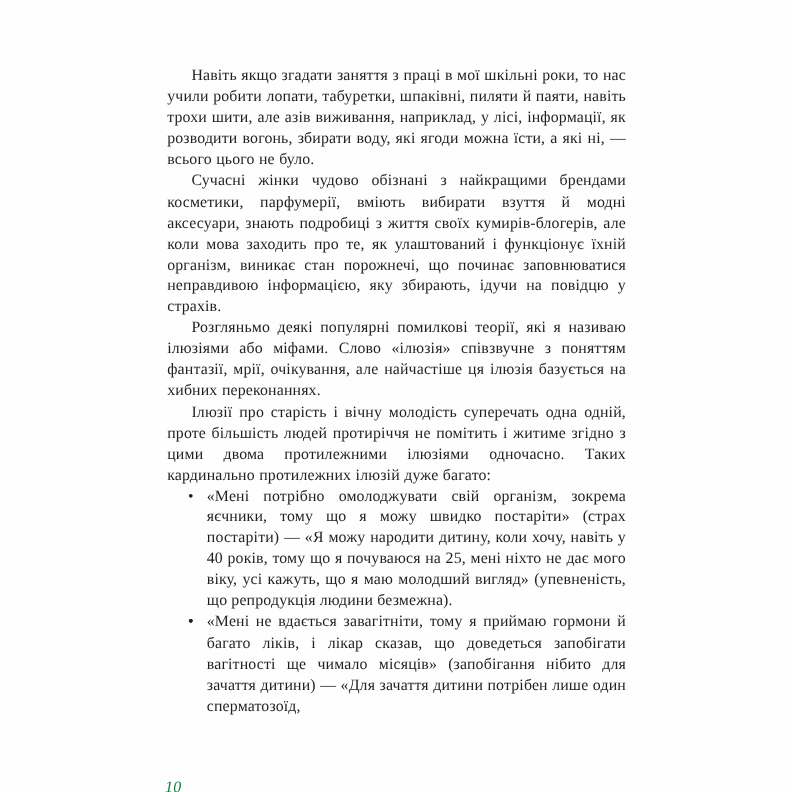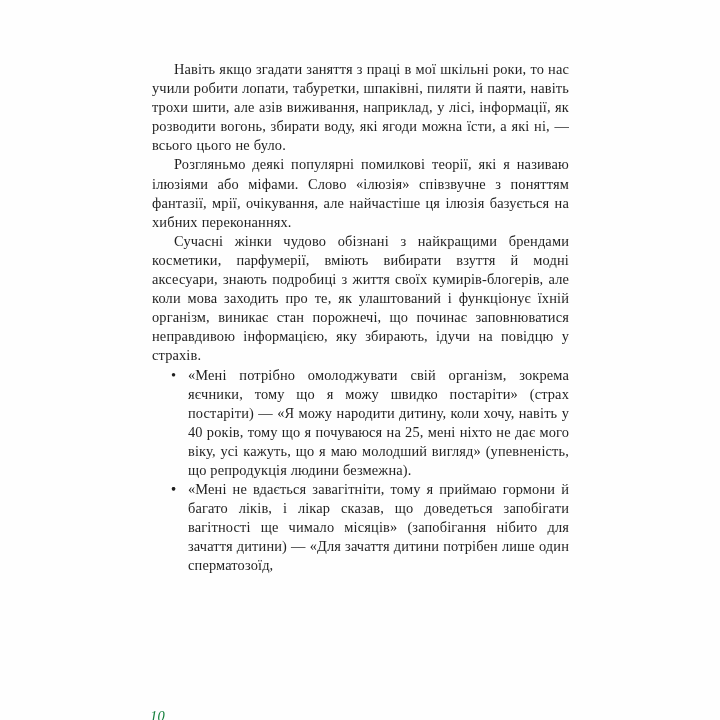--- a/index.html
+++ b/index.html
@@ -86,22 +86,23 @@
   }
 </style>
 </head>
 <body>
 
 <div class="page">
 
   <div class="text-block">
 
     <p class="para">Навіть якщо згадати заняття з праці в мої шкільні роки, то нас учили робити лопати, табуретки, шпаківні, пиляти й паяти, навіть трохи шити, але азів виживання, наприклад, у лісі, інформації, як розводити вогонь, збирати воду, які ягоди можна їсти, а які ні, — всього цього не було.</p>
+    <p class="para">Сучасні жінки чудово обізнані з найкращими брендами косметики, парфумерії, вміють вибирати взуття й модні аксесуари, знають подробиці з життя своїх кумирів-блогерів, але коли мова заходить про те, як улаштований і функціонує їхній організм, виникає стан порожнечі, що починає заповнюватися неправдивою інформацією, яку збирають, ідучи на повідцю у страхів.</p>
     <p class="para">Розгляньмо деякі популярні помилкові теорії, які я називаю ілюзіями або міфами. Слово «ілюзія» співзвучне з поняттям фантазії, мрії, очікування, але найчастіше ця ілюзія базується на хибних переконаннях.</p>
-    <p class="para">Сучасні жінки чудово обізнані з найкращими брендами косметики, парфумерії, вміють вибирати взуття й модні аксесуари, знають подробиці з життя своїх кумирів-блогерів, але коли мова заходить про те, як улаштований і функціонує їхній організм, виникає стан порожнечі, що починає заповнюватися неправдивою інформацією, яку збирають, ідучи на повідцю у страхів.</p>
+    <p class="para">Ілюзії про старість і вічну молодість суперечать одна одній, проте більшість людей протиріччя не помітить і житиме згідно з цими двома протилежними ілюзіями одночасно. Таких кардинально протилежних ілюзій дуже багато:</p>
 
     <ul class="bullets">
       <li class="bullet">
         <span class="dot">•</span>
         <span>«Мені потрібно омолоджувати свій організм, зокрема яєчники, тому що я можу швидко постаріти» (страх постаріти) — «Я можу народити дитину, коли хочу, навіть у 40 років, тому що я почуваюся на 25, мені ніхто не дає мого віку, усі кажуть, що я маю молодший вигляд» (упевненість, що репродукція людини безмежна).</span>
       </li>
       <li class="bullet">
         <span class="dot">•</span>
       </li>
       <li class="bullet">

